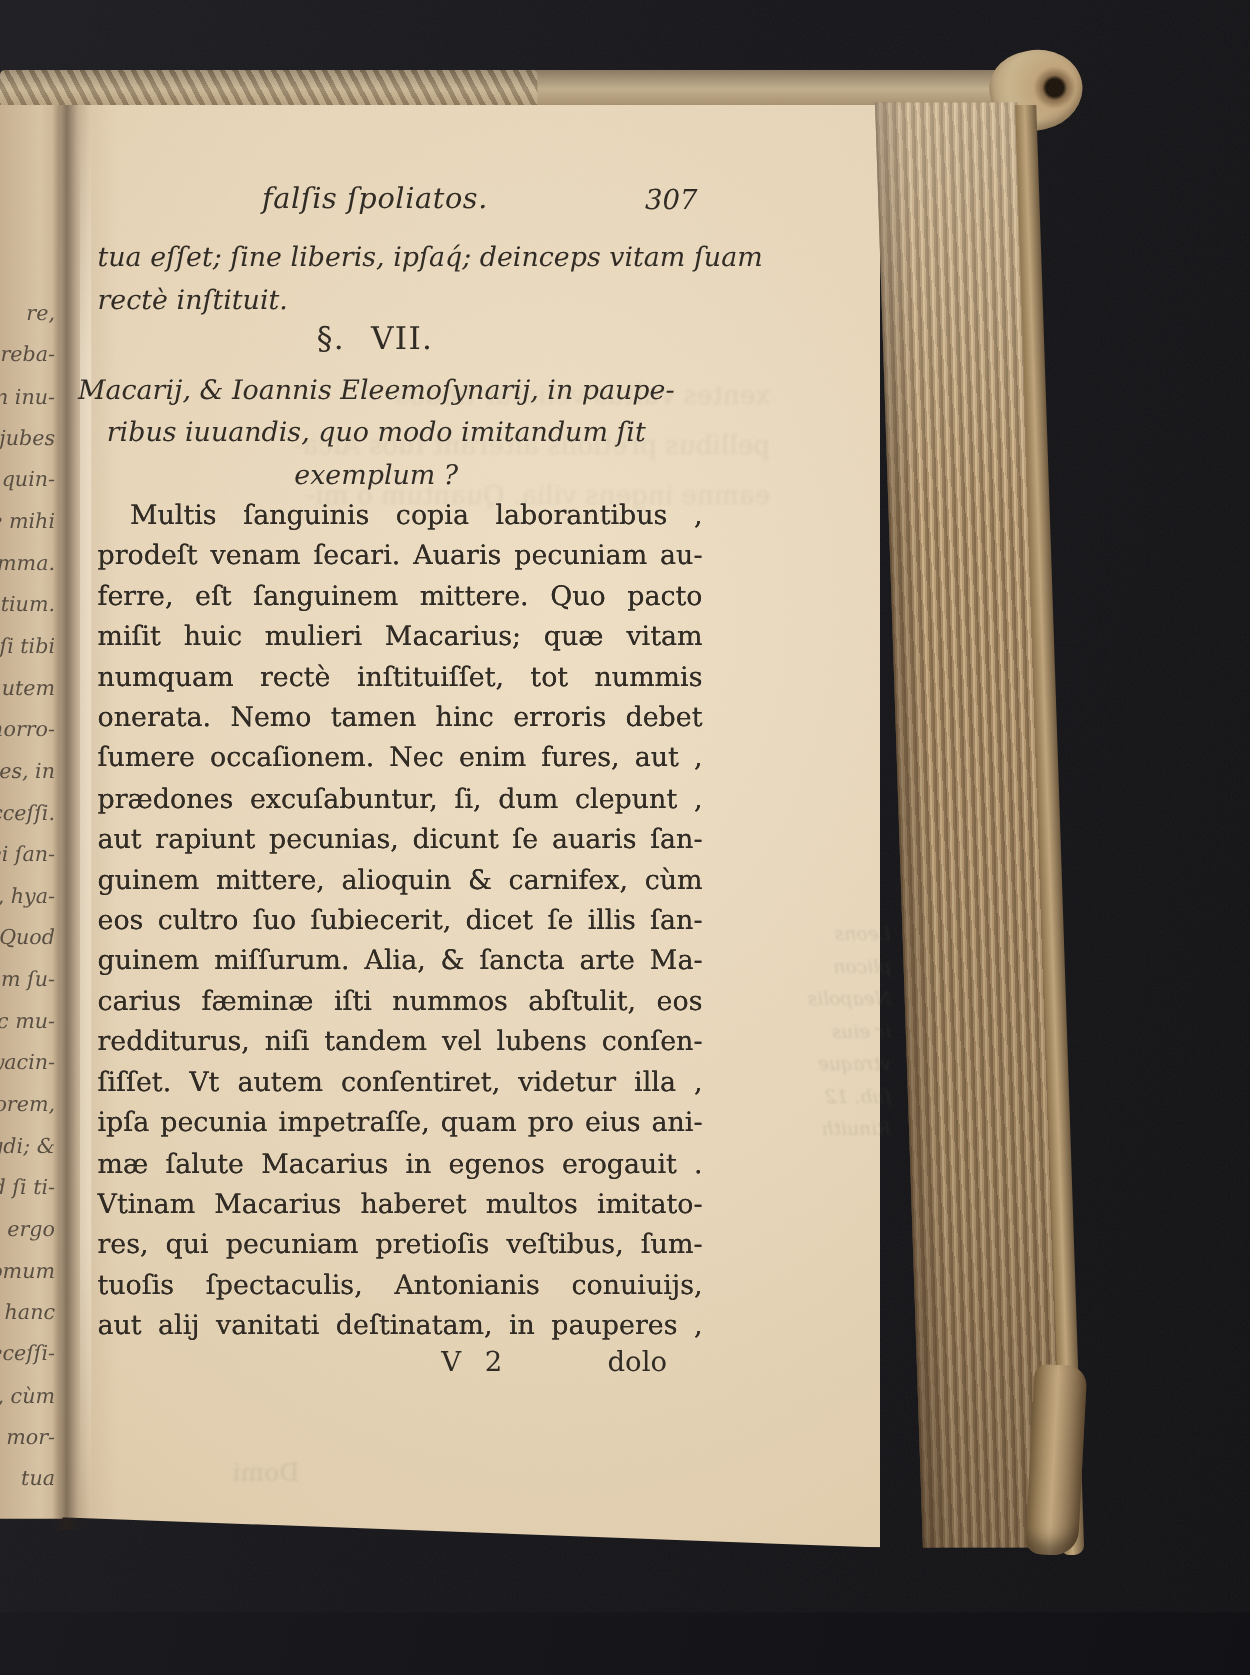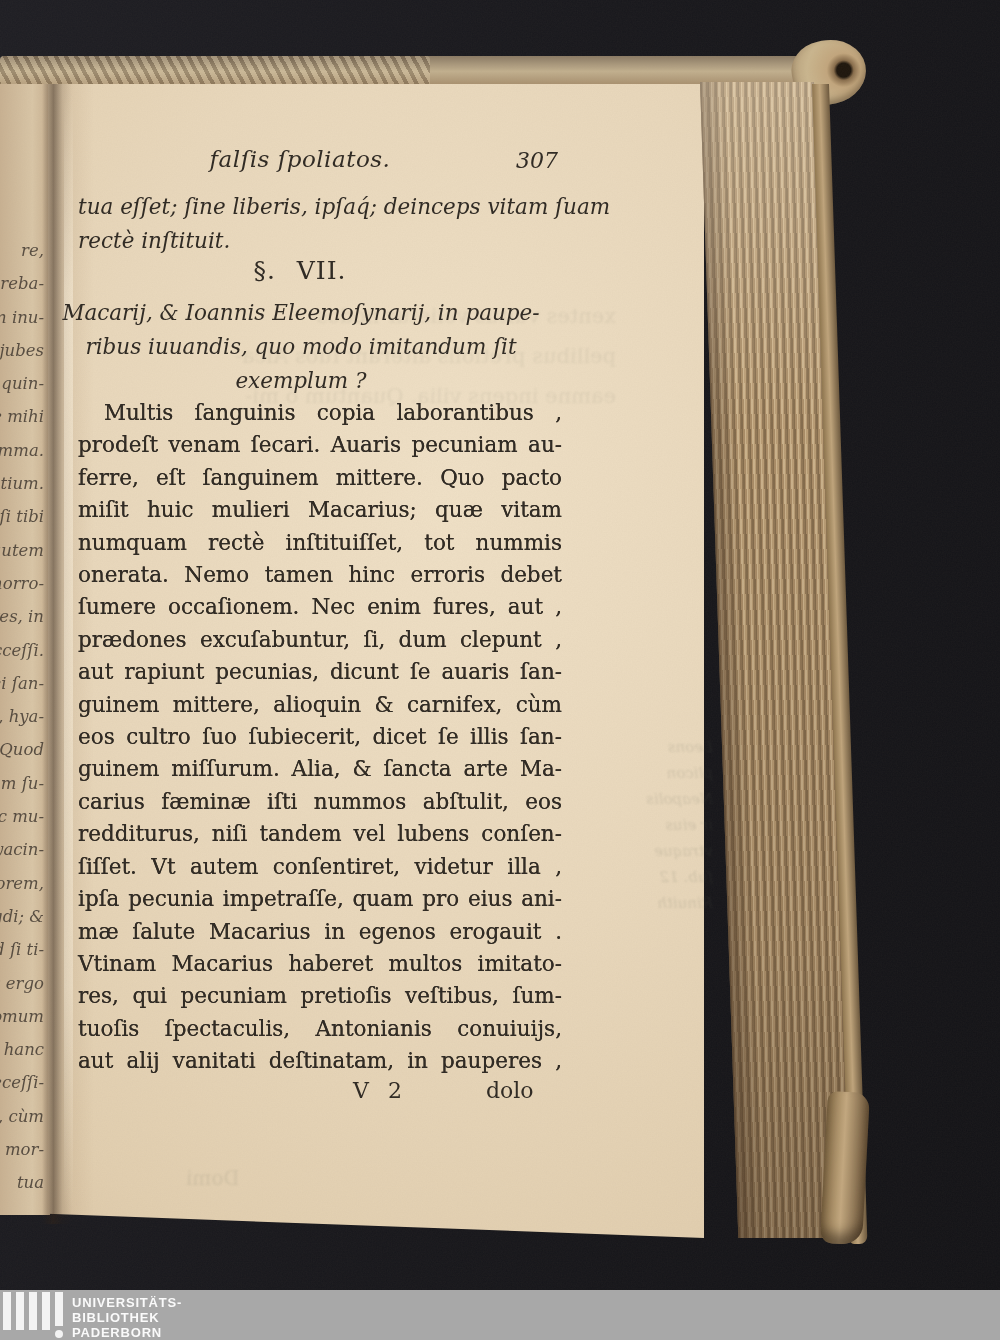--- a/index.html
+++ b/index.html
@@ -213,29 +213,14 @@
   </div>
 
   <svg class="grain" width="1000" height="1290">
     <filter id="grainF">
       <feTurbulence type="fractalNoise" baseFrequency="0.8" numOctaves="2"></feTurbulence>
       <feColorMatrix type="matrix" values="0 0 0 0 0.35  0 0 0 0 0.27  0 0 0 0 0.18  0 0 0 0.07 0"></feColorMatrix>
     </filter>
     <rect width="1000" height="1290" filter="url(#grainF)"></rect>
   </svg>
 
-  <div class="watermark-bar">
-    <div class="logo-bars">
-      <div class="bar"></div>
-        <div class="bar"></div>
-        <div class="bar"></div>
-      <div class="bar"></div>
-        <div class="bar"></div>
-      <div class="bar-dot"></div>
-    </div>
-    <div class="wm-text">
-      <div>UNIVERSITÄTS-</div>
-      <div>BIBLIOTHEK</div>
-      <div>PADERBORN</div>
-    </div>
-  </div>
 
 </div>
 
 </body></html>

